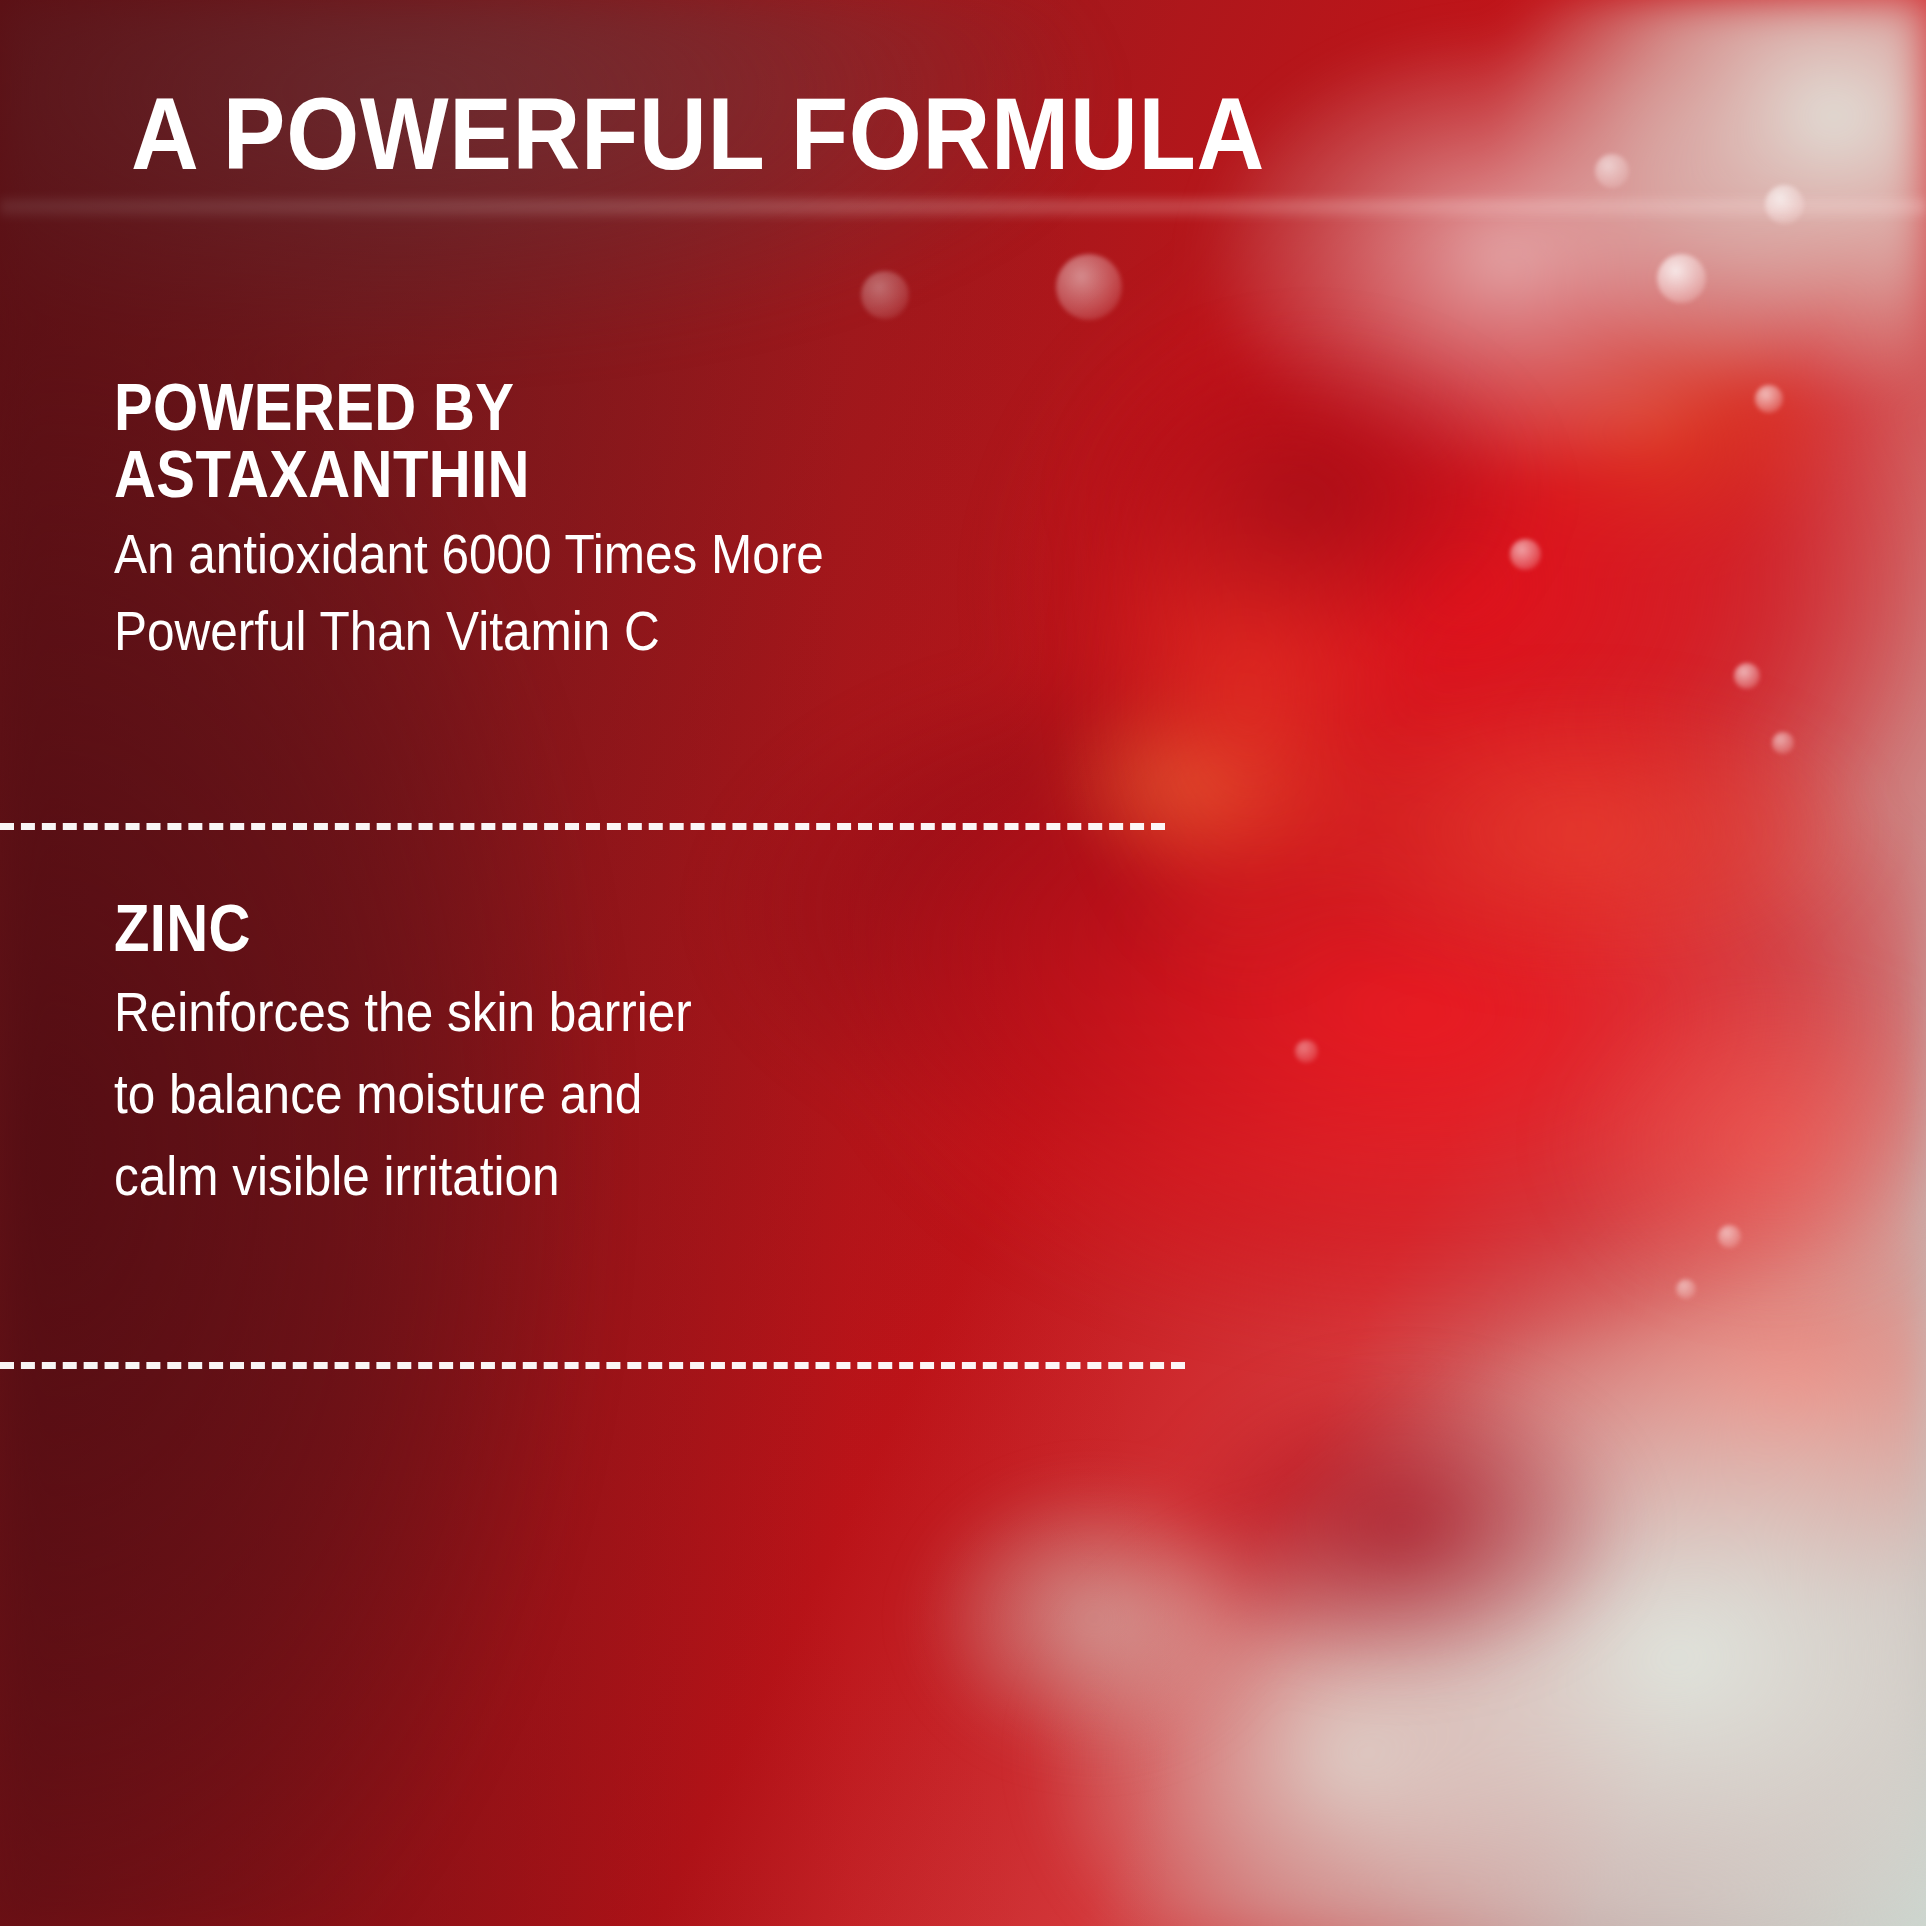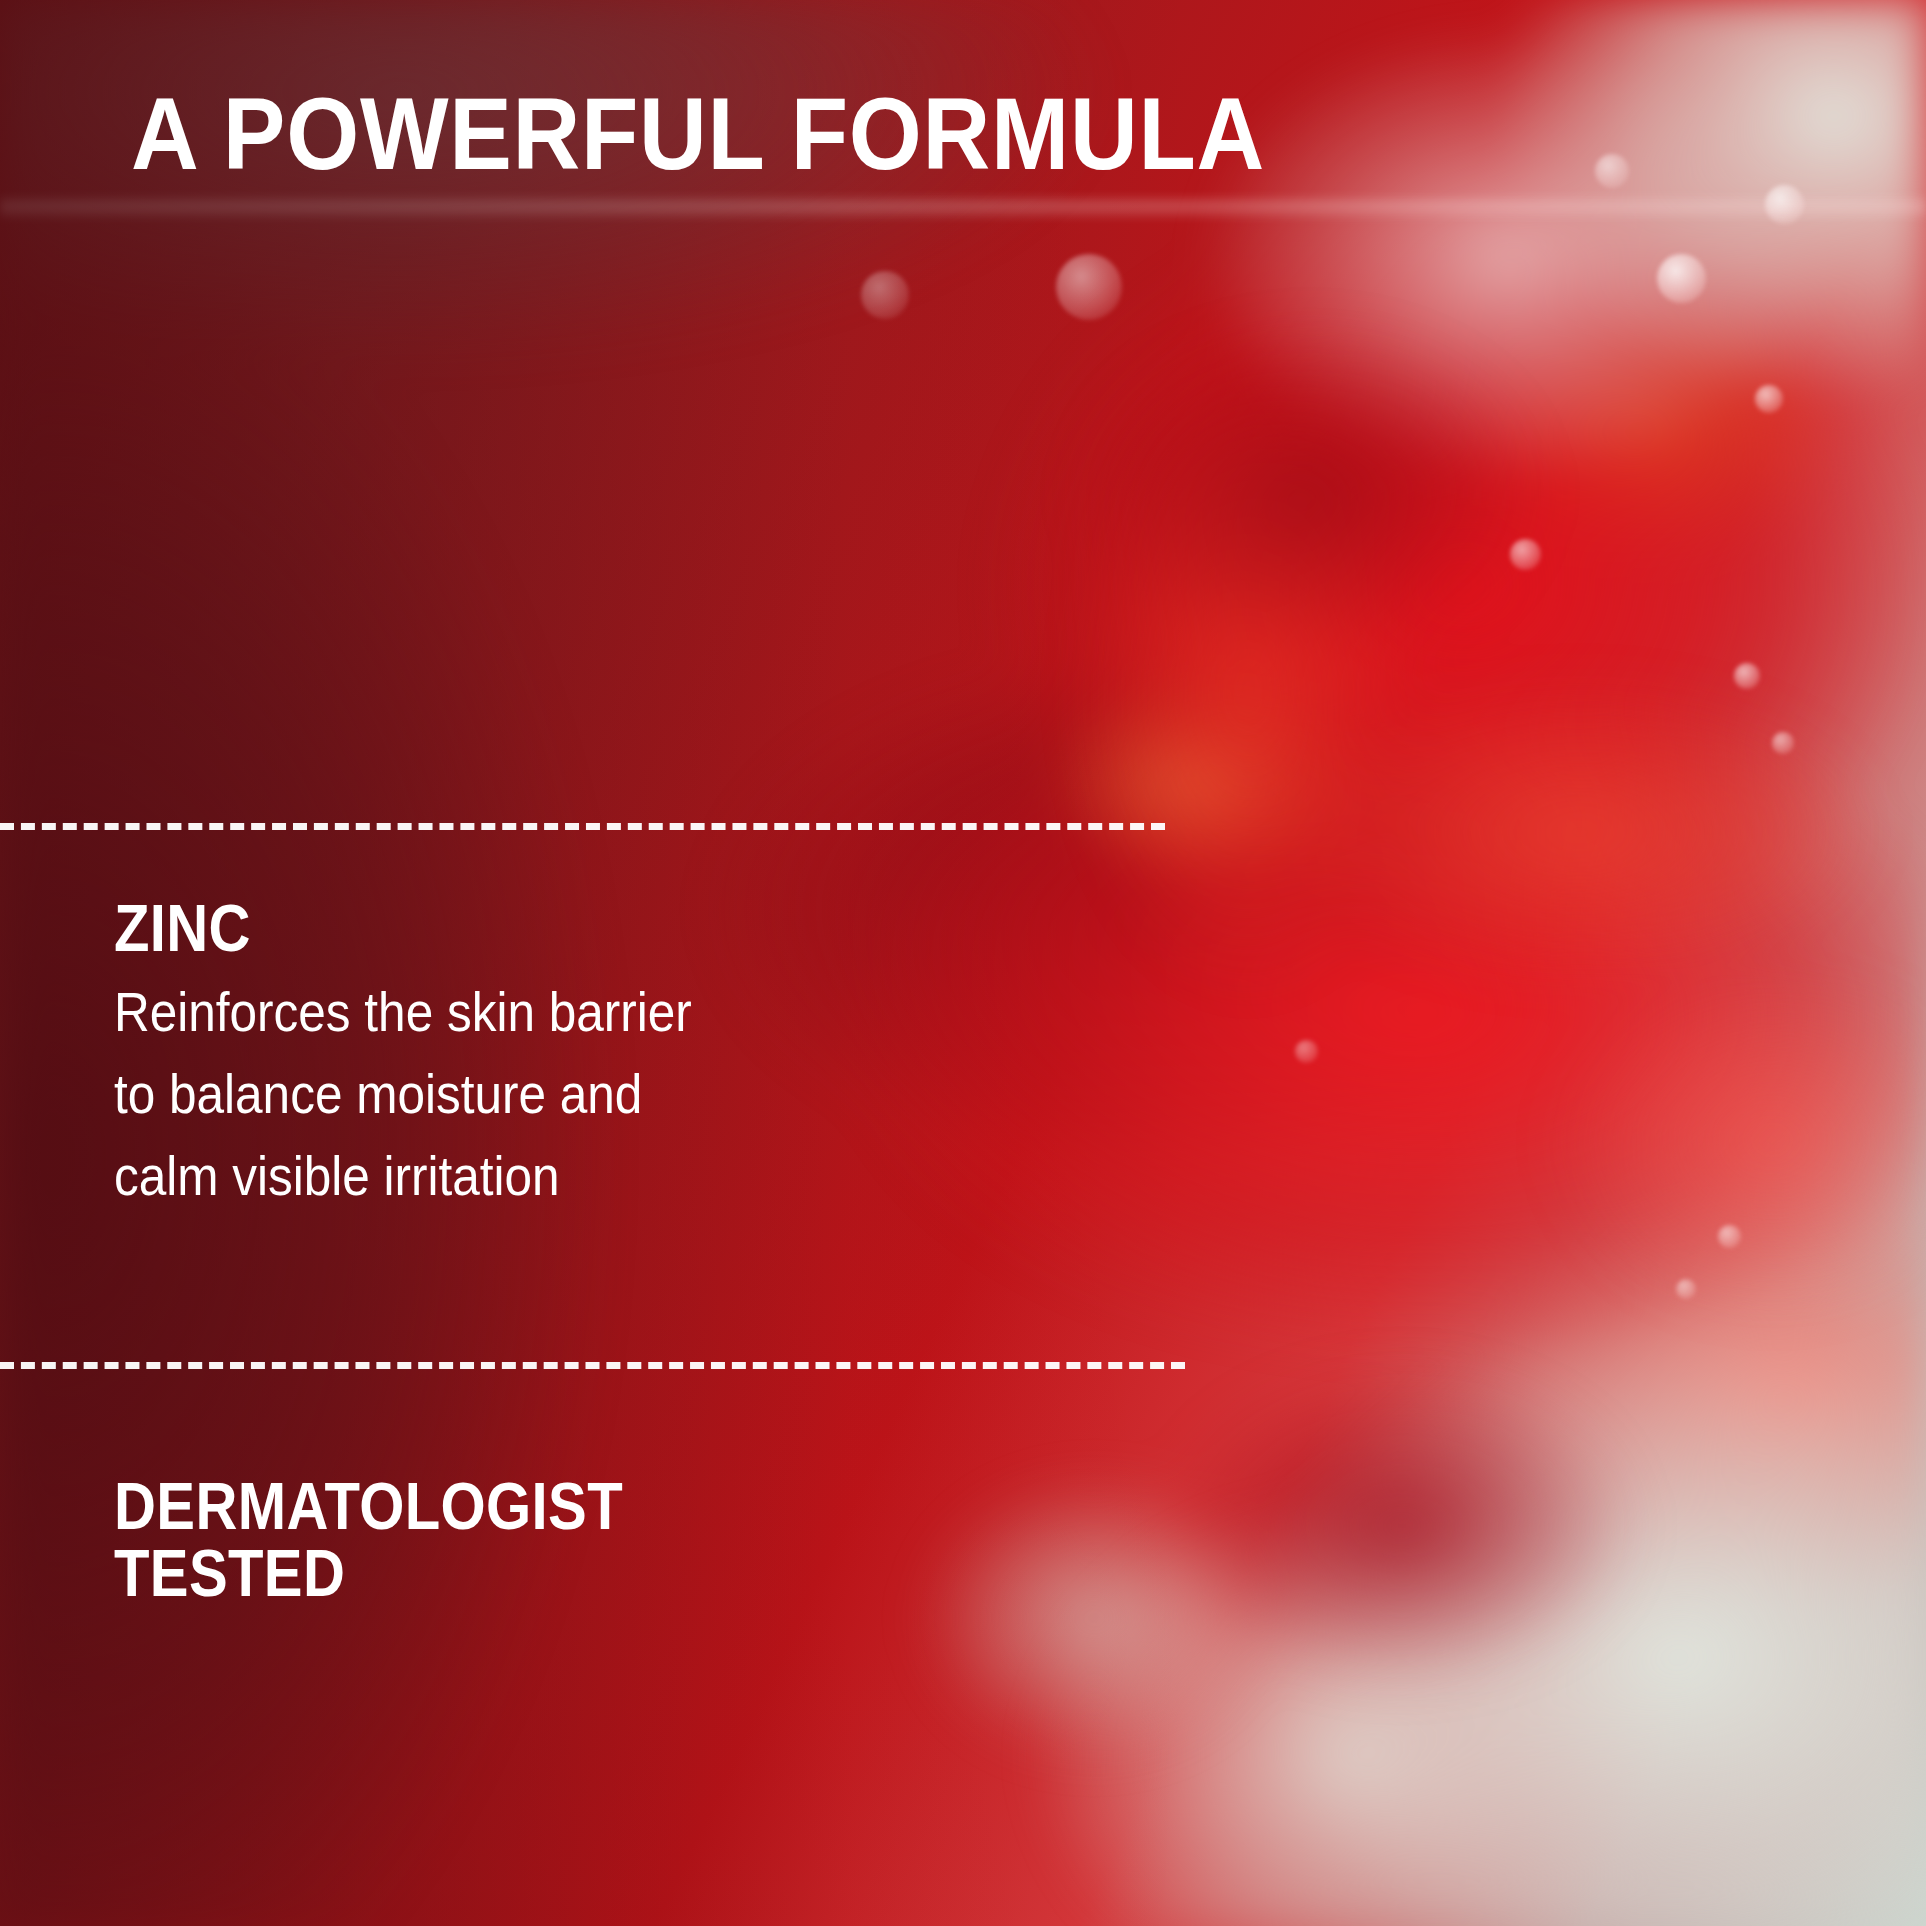--- a/index.html
+++ b/index.html
@@ -187,32 +187,34 @@
     <div class="bokeh" style="left:1295px; top:1040px; width:23px; height:23px; opacity:.45;"></div>
     <div class="bokeh" style="left:1595px; top:154px; width:34px; height:34px; opacity:.60;"></div>
   </div>
 
   <div class="bg-layer" id="bg-vignette"></div>
 
   <div id="content">
 
     <div class="headline">A POWERFUL FORMULA</div>
 
+    <div class="block" id="block-astaxanthin">
+      <div class="block-title">POWERED BY</div>
+      <div class="block-title">ASTAXANTHIN</div>
+      <div class="block-body">An antioxidant 6000 Times More</div>
+      <div class="block-body">Powerful Than Vitamin C</div>
+    </div>
 
     <div class="divider" id="divider-1"></div>
 
     <div class="block" id="block-zinc">
       <div class="block-title">ZINC</div>
       <div class="block-body">Reinforces the skin barrier</div>
       <div class="block-body">to balance moisture and</div>
       <div class="block-body">calm visible irritation</div>
     </div>
 
     <div class="divider" id="divider-2"></div>
 
-    <div class="block" id="block-derm">
-      <div class="block-title">DERMATOLOGIST</div>
-      <div class="block-title">TESTED</div>
-    </div>
 
   </div>
 </div>
 
 
 </body></html>

